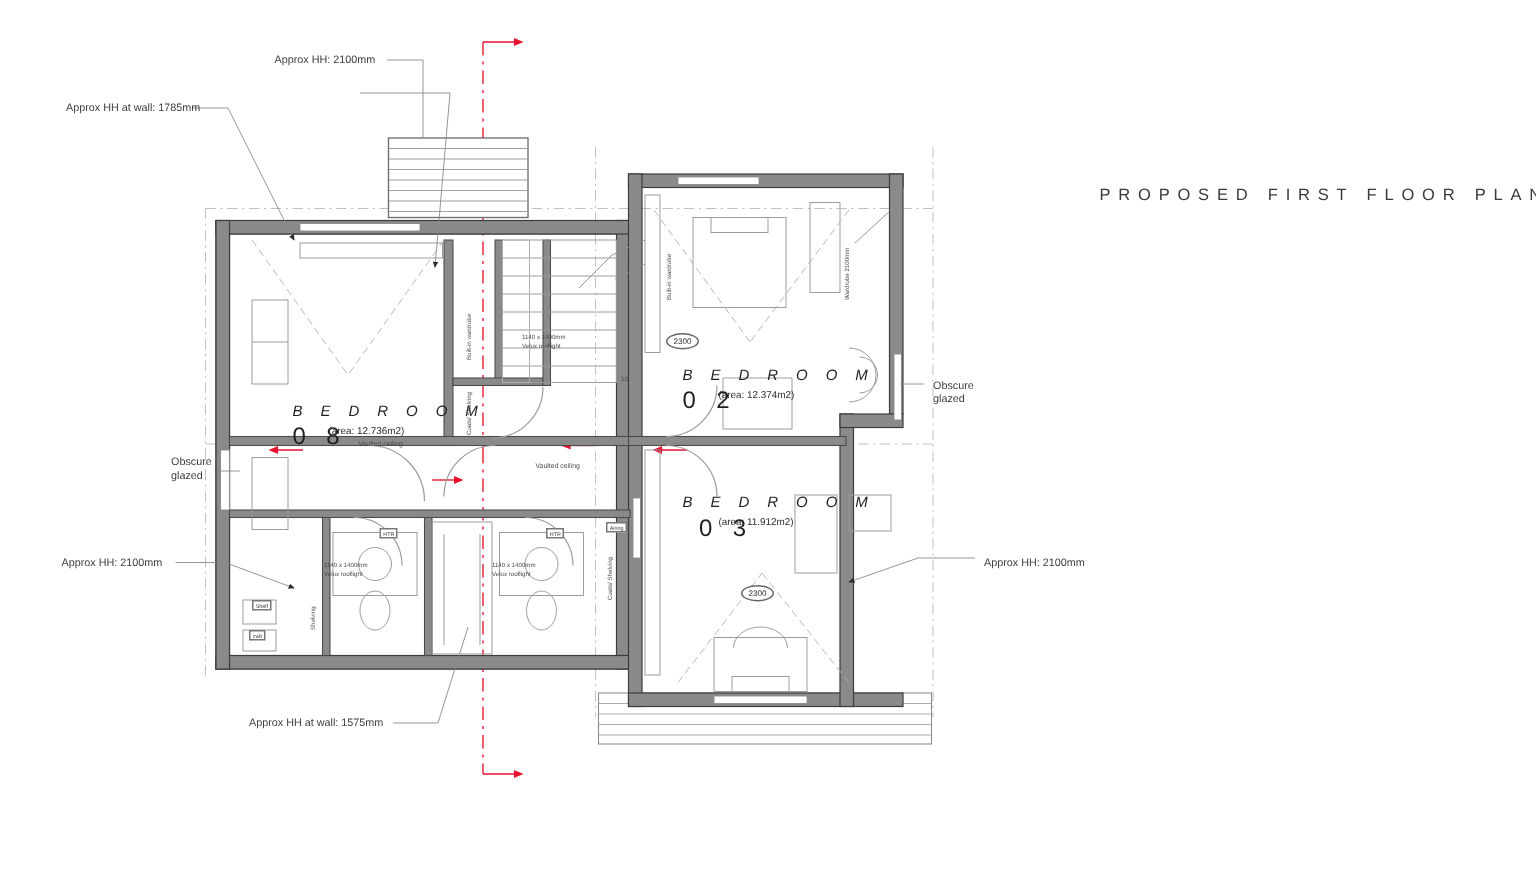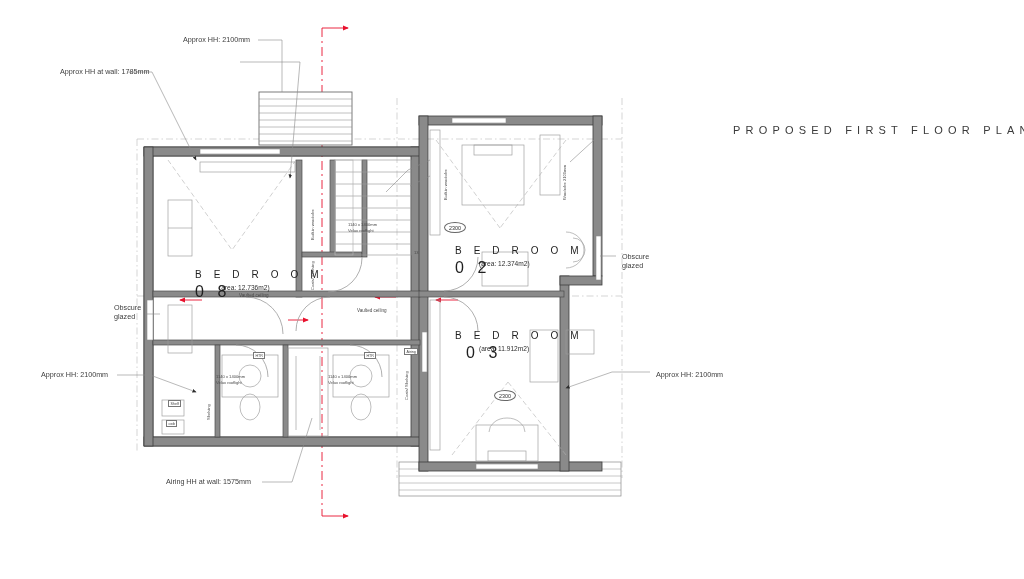--- a/index.html
+++ b/index.html
@@ -2,21 +2,21 @@
 <html><head>
 <meta charset="utf-8">
 <style>
   html,body{margin:0;padding:0;background:#ffffff;}
   body{width:1024px;height:579px;position:relative;overflow:hidden;
        font-family:"Liberation Sans",sans-serif;color:#2b2b2b;}
   .stage{position:absolute;inset:0;}
   .title{position:absolute;left:733px;top:124px;font-size:11px;letter-spacing:5.2px;
          color:#3a3a3a;white-space:nowrap;}
   .note{position:absolute;font-size:7.2px;color:#3d3d3d;white-space:nowrap;line-height:1.35;}
-  .roomname{position:absolute;font-size:10px;letter-spacing:4.6px;color:#1f1f1f;white-space:nowrap;}
+  .roomname{position:absolute;font-size:10px;letter-spacing:4.6px;color:#1f1f1f;white-space:nowrap;font-style:italic;}
   .roomnum{position:absolute;font-size:16px;letter-spacing:4.6px;color:#1f1f1f;white-space:nowrap;}
   .roomarea{position:absolute;font-size:6.6px;color:#2e2e2e;white-space:nowrap;}
   .tiny{position:absolute;font-size:4.1px;color:#4a4a4a;white-space:nowrap;line-height:1.3;}
   .vtiny{position:absolute;font-size:4.1px;color:#4a4a4a;white-space:nowrap;
          transform-origin:0 0;transform:rotate(-90deg);line-height:1.3;}
   .vaulted{position:absolute;font-size:4.6px;color:#4a4a4a;white-space:nowrap;}
   .hhbubble{position:absolute;font-size:5.4px;color:#2e2e2e;white-space:nowrap;
             border:0.7px solid #666;border-radius:50%;padding:1.5px 4px;background:#fff;}
   svg{position:absolute;left:0;top:0;}
   .boxlbl{position:absolute;font-size:3.6px;color:#3d3d3d;white-space:nowrap;
@@ -222,23 +222,23 @@
 
   <div class="roomname" style="left:455px;top:245px">B E D R O O M</div>
   <div class="roomnum" style="left:455px;top:259px">0 2</div>
   <div class="roomarea" style="left:479px;top:260px">(area: 12.374m2)</div>
 
   <div class="roomname" style="left:455px;top:330px">B E D R O O M</div>
   <div class="roomnum" style="left:466px;top:344px">0 3</div>
   <div class="roomarea" style="left:479px;top:345px">(area: 11.912m2)</div>
 
   <div class="note" style="left:183px;top:35px">Approx HH: 2100mm</div>
-  <div class="note" style="left:60px;top:67px">Approx HH at wall: 1785mm</div>
+  <div class="note" style="left:44px;top:67px">Approx HH at wall: 1785mm</div>
   <div class="note" style="left:41px;top:370px">Approx HH: 2100mm</div>
-  <div class="note" style="left:166px;top:477px">Airing HH at wall: 1575mm</div>
+  <div class="note" style="left:166px;top:477px">Approx HH at wall: 1575mm</div>
   <div class="note" style="left:656px;top:370px">Approx HH: 2100mm</div>
 
   <div class="note" style="left:114px;top:303px">Obscure</div>
   <div class="note" style="left:114px;top:312px">glazed</div>
   <div class="note" style="left:622px;top:252px">Obscure</div>
   <div class="note" style="left:622px;top:261px">glazed</div>
 
   <div class="hhbubble" style="left:444px;top:222px">2300</div>
   <div class="hhbubble" style="left:494px;top:390px">2300</div>
 

